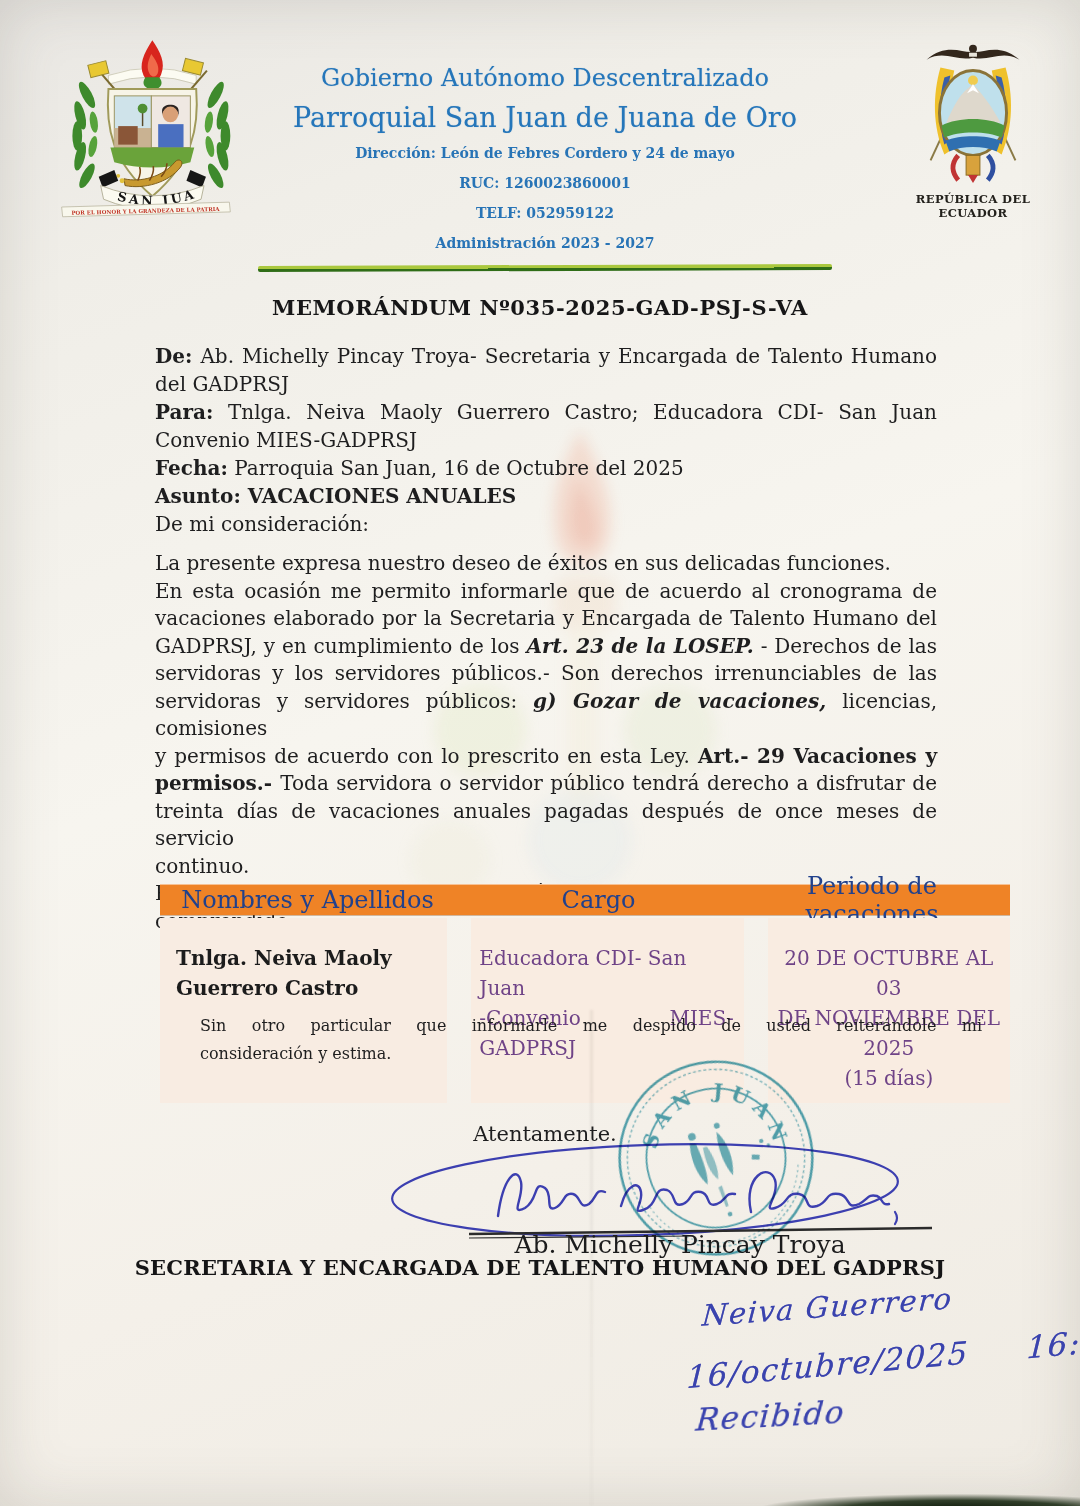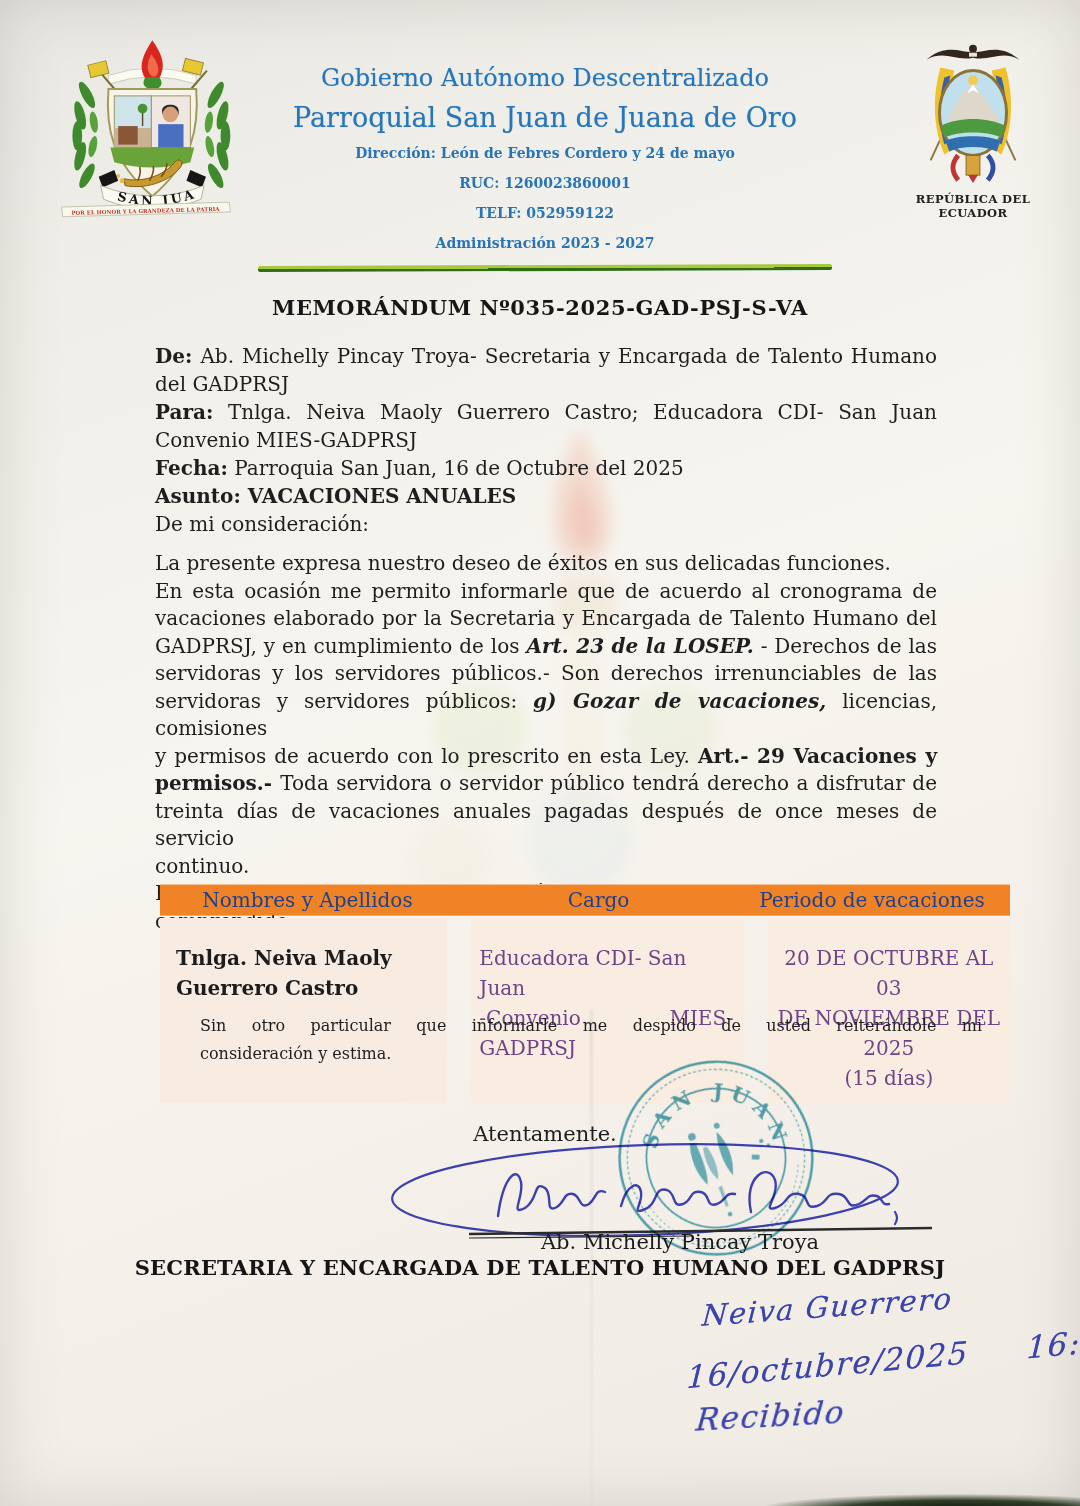--- a/index.html
+++ b/index.html
@@ -28,33 +28,33 @@
   .body-block{position:absolute;left:155px;top:550px;width:782px;font-size:20px;line-height:27.5px;}
   .jline{text-align:justify;text-align-last:justify;white-space:normal;}
   .lline{text-align:left;}
   .b{font-weight:bold;}
   .i{}
   .bi{font-weight:bold;font-style:italic;}
   
   .vtable{position:absolute;left:160px;top:884px;width:850px;}
   .vt-head{display:flex;background:#ef8326;height:31px;align-items:center;
     box-shadow:0 1px 0 rgba(140,70,10,.35), inset 0 1px 0 rgba(255,255,255,.5);}
-  .vt-head .c{color:#21418c;font-size:20px;text-align:center;}
+  .vt-head .c{color:#21418c;font-size:24px;text-align:center;}
   .vt-row{display:flex;gap:24px;margin-top:3px;min-height:134px;}
   .cell{background:#f9ece1;font-size:20px;line-height:30px;}
   .c1{width:295px;} .c2{width:287px;} .c3{width:260px;}
   .cell.c1{padding:25px 10px 10px 16px;font-weight:bold;color:#1c1c1c;background:#f8ece2;}
   .cell.c2{padding:25px 10px 10px 8px;color:#6f4387;}
   .cell.c3{padding:25px 6px 10px 6px;color:#6f4387;text-align:center;}
   .cargo2{display:flex;justify-content:space-between;}
   
   .closing{position:absolute;left:155px;top:1012px;width:782px;font-size:16px;line-height:28px;margin-left:45px;}
   .salute{position:absolute;left:155px;top:1122px;width:780px;text-align:center;font-size:21px;}
   .sig-svg{position:absolute;left:383px;top:1136px;}
-  .signer-name{position:absolute;left:420px;top:1230px;width:520px;text-align:center;font-size:21px;color:#1c1c1d;}
+  .signer-name{position:absolute;left:420px;top:1230px;width:520px;text-align:center;font-size:25px;color:#1c1c1d;}
   .signer-title{position:absolute;left:80px;top:1255px;width:920px;text-align:center;
     font-size:21px;font-weight:bold;letter-spacing:.2px;color:#151516;}
   
   .stamp{position:absolute;left:610px;top:1052px;transform:rotate(-16deg);opacity:.82;mix-blend-mode:multiply;}
   .hand{position:absolute;font-style:italic;color:#3a43ae;letter-spacing:1.5px;
     text-shadow:0 0 .6px rgba(58,67,174,.6);}
   .hand1{left:702px;top:1290px;font-size:29px;transform:rotate(-4deg) skewX(-8deg);}
   .hand2{left:686px;top:1340px;font-size:31px;transform:rotate(-5deg) skewX(-8deg);}
   .hand2 .time{margin-left:58px;}
   .hand3{left:696px;top:1398px;font-size:31px;transform:rotate(-3deg) skewX(-8deg);}

